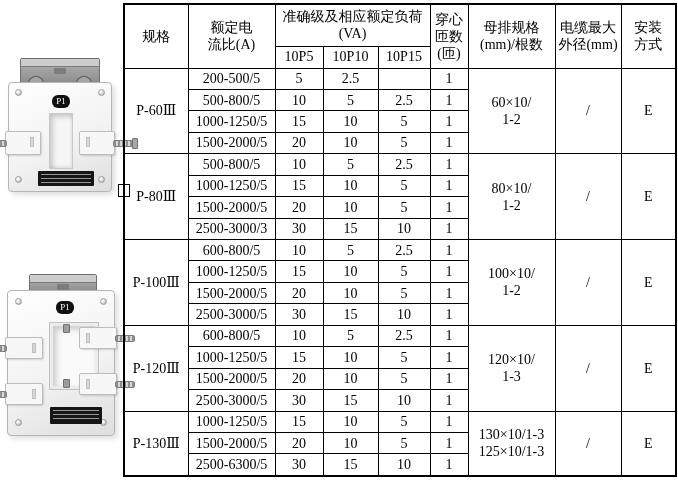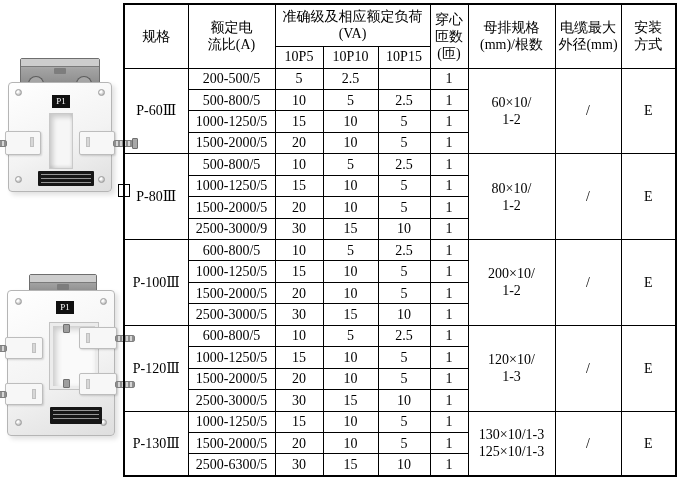--- a/index.html
+++ b/index.html
@@ -30,21 +30,21 @@
   .tb .tb-top{left:0;right:0;top:0;height:8px;background:#cdcdcd;border-bottom:1px solid #7a7a7a;}
   .tb .arc{bottom:-1px;width:16px;height:9px;border:1px solid #5c5c5c;border-bottom:none;
            border-radius:8px 8px 0 0;background:#a6a6a6;}
   .tb .arc.a-l{left:7px;} .tb .arc.a-r{right:7px;}
   .tb .tb-ctr{left:50%;top:9px;width:12px;height:6px;margin-left:-6px;background:#7d7d7d;border-radius:1px;}
   .ct-body{background:linear-gradient(155deg,#ffffff 0%,#f3f3f3 55%,#dedede 100%);
            border:1px solid #b5b5b5;border-radius:4px;box-shadow:3px 3px 5px rgba(0,0,0,0.12);}
   .screw{width:7px;height:7px;border-radius:50%;border:1px solid #9d9d9d;
          background:radial-gradient(circle at 35% 35%,#ffffff 15%,#b3b3b3 80%);}
   .plabel{background:#101010;color:#fff;font-size:9px;line-height:12px;text-align:center;
-          border-radius:0;font-family:"Liberation Serif","DejaVu Serif",serif;}
+          border-radius:6px;font-family:"Liberation Serif","DejaVu Serif",serif;}
   .win{background:#f6f6f6;border:1px solid #c9c9c9;
        box-shadow:inset 3px 3px 5px rgba(0,0,0,0.18),inset -1px -2px 3px rgba(0,0,0,0.08);}
   .win-lg{background:#fafafa;border:3px solid #ececec;
           box-shadow:0 0 0 1px #c2c2c2,inset 3px 3px 6px rgba(0,0,0,0.2);}
   .clamp{background:#f7f7f7;border:1px solid #bdbdbd;border-radius:2px;
          box-shadow:1px 1px 2px rgba(0,0,0,0.15);}
   .clamp .slot{top:5px;width:4px;height:10px;background:#d7d7d7;border:1px solid #c0c0c0;}
   .bolt{height:7px;width:20px;border:1px solid #7f7f7f;border-radius:2px;
         background:repeating-linear-gradient(90deg,#8f8f8f 0 2px,#d6d6d6 2px 4px);}
   .bolt-l{left:-19px;top:8px;} .bolt-r{right:-19px;top:8px;}
@@ -213,35 +213,35 @@
       <td>1</td>
     </tr>
     <tr>
       <td>1500-2000/5</td>
       <td>20</td>
       <td>10</td>
       <td>5</td>
       <td>1</td>
     </tr>
     <tr>
-      <td>2500-3000/9</td>
+      <td>2500-3000/3</td>
       <td>30</td>
       <td>15</td>
       <td>10</td>
       <td>1</td>
     </tr>
 
     <tr>
       <td rowspan="4" class="spec-col va-top">P-100Ⅲ</td>
       <td>600-800/5</td>
       <td>10</td>
       <td>5</td>
       <td>2.5</td>
       <td>1</td>
-      <td rowspan="4" class="busbar-cell">200×10/
+      <td rowspan="4" class="busbar-cell">100×10/
 1-2</td>
       <td rowspan="4">/</td>
       <td rowspan="4">E</td>
     </tr>
     <tr>
       <td>1000-1250/5</td>
       <td>15</td>
       <td>10</td>
       <td>5</td>
       <td>1</td>

